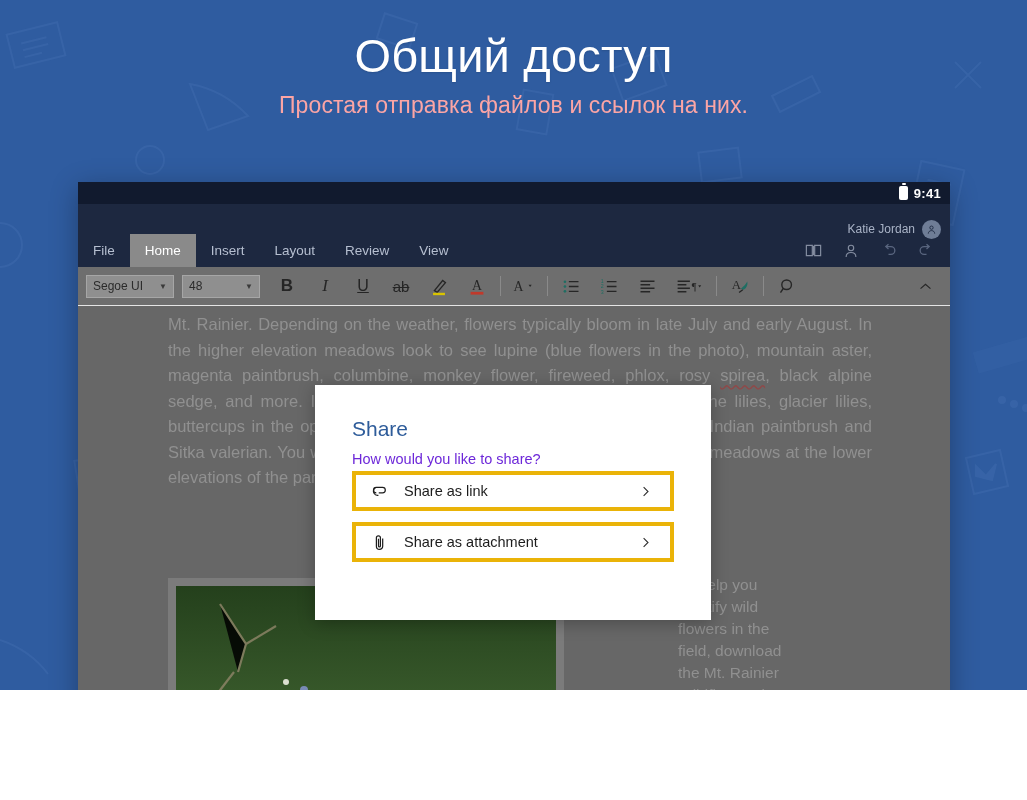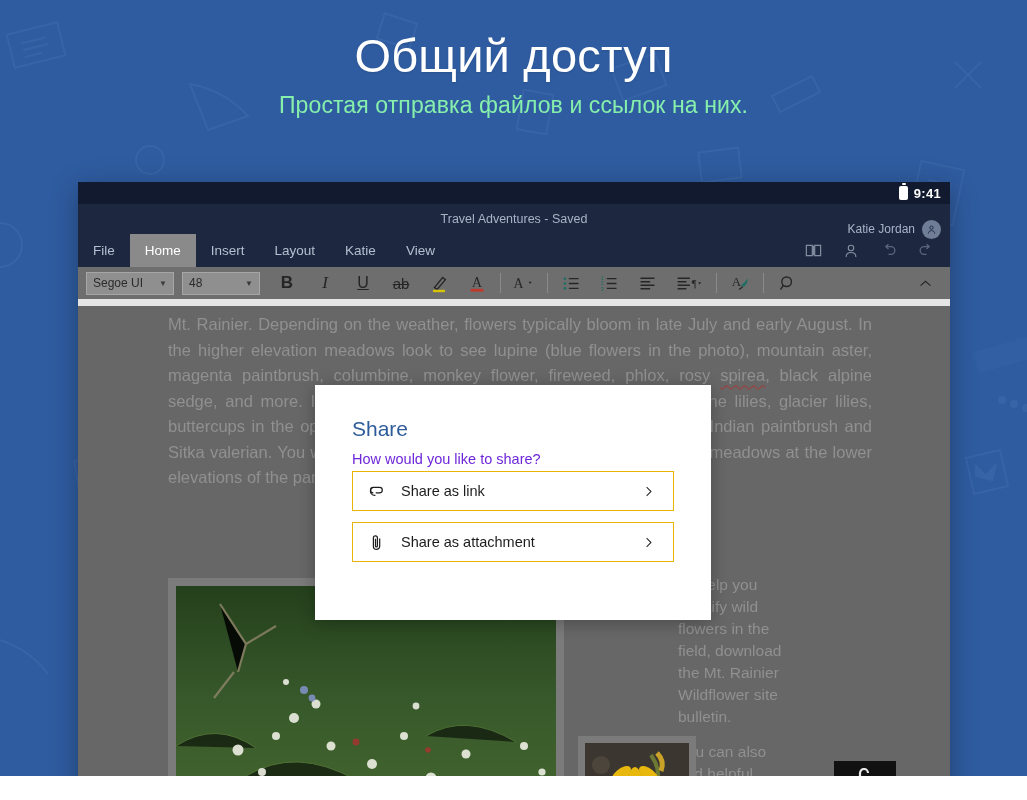--- a/index.html
+++ b/index.html
@@ -8,21 +8,21 @@
     width: 1027px;
     height: 800px;
     overflow: hidden;
     font-family: "Liberation Sans", "DejaVu Sans", sans-serif;
   }
 
   
   #page {
     position: relative;
     width: 1027px;
-    height: 776px;
+    height: 690px;
     background: #2f5ca0;
     overflow: hidden;
   }
   #bg-pattern {
     position: absolute;
     inset: 0;
     opacity: 0.5;
   }
 
   
@@ -40,21 +40,21 @@
     font-weight: 300;
     letter-spacing: 0.2px;
     line-height: 1.12;
     text-shadow: 0 1px 2px rgba(0,0,0,0.12);
   }
   #hero-sub {
     margin-top: 9px;
     font-size: 23px;
     font-weight: 300;
     letter-spacing: 0.1px;
-    color: #86efac;
+    color: #fca5a5;
   }
 
   
   #app-window {
     position: absolute;
     left: 78px;
     top: 182px;
     width: 872px;
     height: 618px;
     background: #676767;
@@ -166,21 +166,21 @@
   .rt-ic { opacity: 0.62; display: flex; align-items: center; }
 
   
   #format-bar {
     height: 39px;
     background: #6e6e6e;
     display: flex;
     align-items: center;
     gap: 0;
     padding: 0 8px;
-    border-bottom: 7px solid #e5e5e5;
+    border-bottom: 1px solid #e5e5e5;
   }
   .combo {
     height: 23px;
     background: #8f8f8f;
     border: 1px solid #a6a6a6;
     display: flex;
     align-items: center;
     padding: 0 6px;
     font-size: 12px;
     color: #2b2b2b;
@@ -341,21 +341,21 @@
     left: 37px;
     top: 66px;
     font-size: 14.5px;
     color: #6d28d9;
   }
   .share-opt {
     position: absolute;
     left: 37px;
     width: 322px;
     height: 40px;
-    border: 1px solid #eab308;
+    border: 4px solid #eab308;
     display: flex;
     align-items: center;
     background: #ffffff;
     cursor: pointer;
   }
   #opt-link { top: 86px; }
   #opt-attach { top: 137px; }
   .so-icon {
     width: 48px;
     display: flex;
@@ -421,38 +421,37 @@
   </div>
 
   <div id="app-window">
 
     <div id="status-bar">
       <span id="battery-icon"></span>
       <span id="clock">9:41</span>
     </div>
 
     <div id="title-row">
-      <span id="doc-title">Travel Adventures - Saved</span>
       <span id="account-cluster">
         <span id="account-name">Katie Jordan</span>
         <span class="avatar">
           <svg width="11" height="11" viewBox="0 0 24 24" fill="none" stroke="#1d2840" stroke-width="2">
             <circle cx="12" cy="8" r="3.6"></circle>
               <path d="M5 21c0-4 3.2-6.6 7-6.6S19 17 19 21"></path>
           </svg>
         </span>
       </span>
     </div>
 
     <div id="ribbon-tabs">
       <div class="rtab">File</div>
       <div class="rtab active">Home</div>
       <div class="rtab">Insert</div>
       <div class="rtab">Layout</div>
-      <div class="rtab">Katie</div>
+      <div class="rtab">Review</div>
       <div class="rtab">View</div>
 
       <div id="ribbon-tools">
         <span class="rt-ic">
           <svg width="19" height="19" viewBox="0 0 24 24" fill="none" stroke="#c3cbdb" stroke-width="1.5">
             <path d="M3 5.5h7.5v13H3z"></path>
               <path d="M13.5 5.5H21v13h-7.5z"></path>
               <path d="M12 6v12"></path>
           </svg>
         </span>

